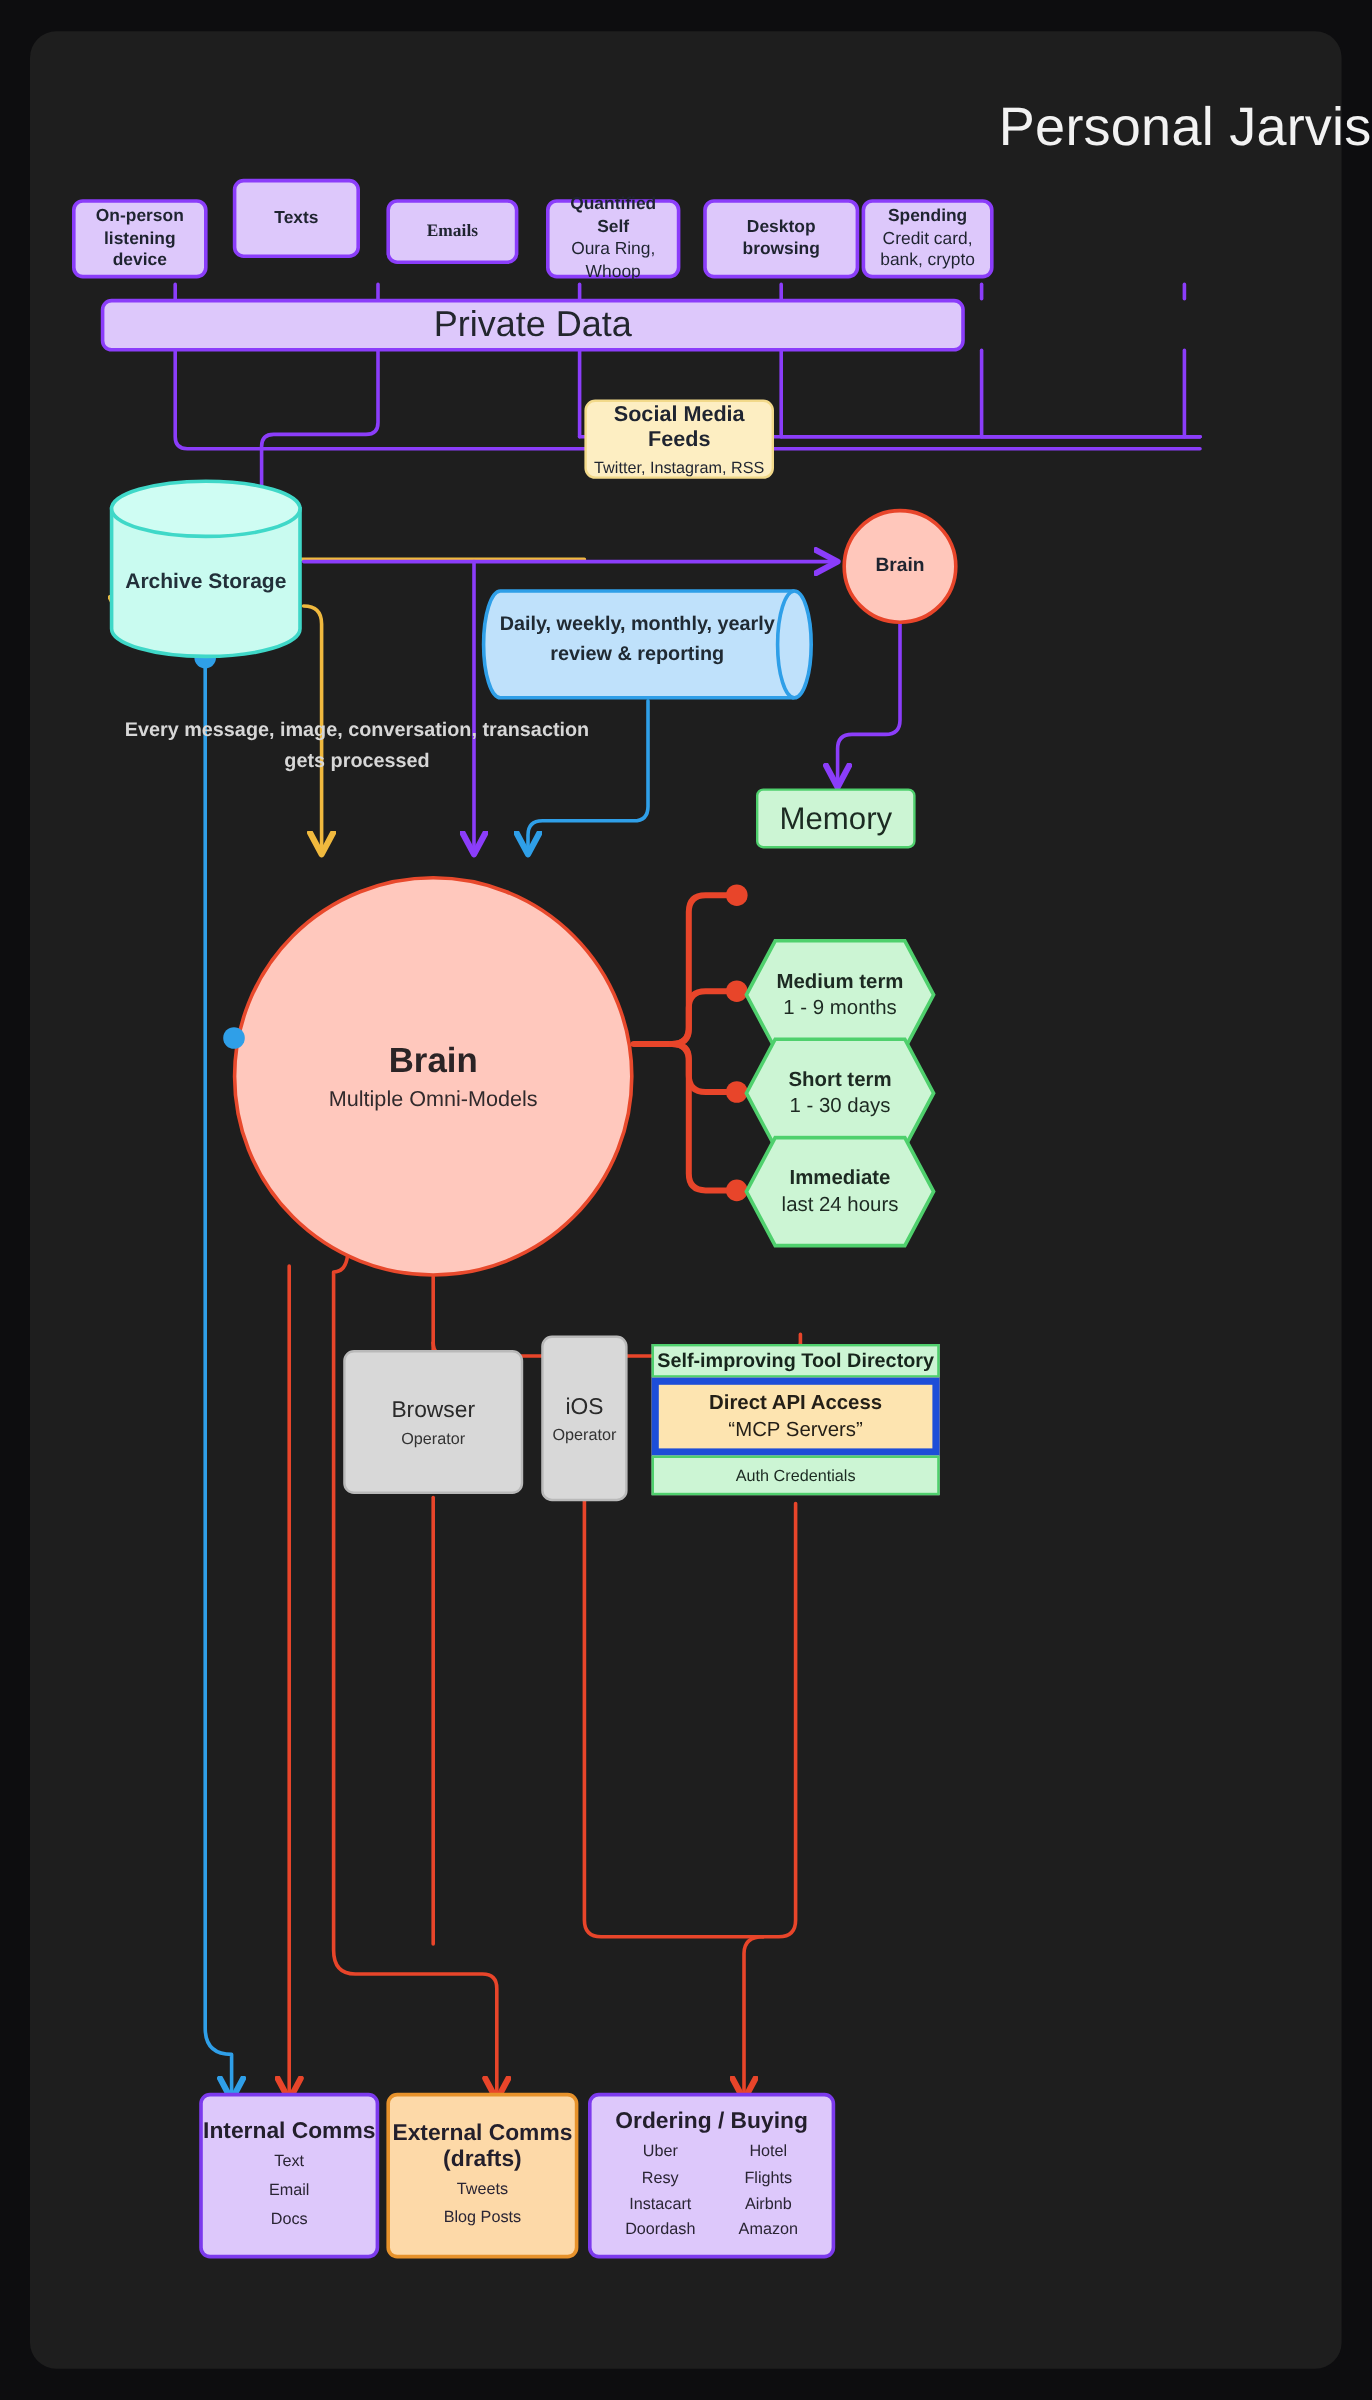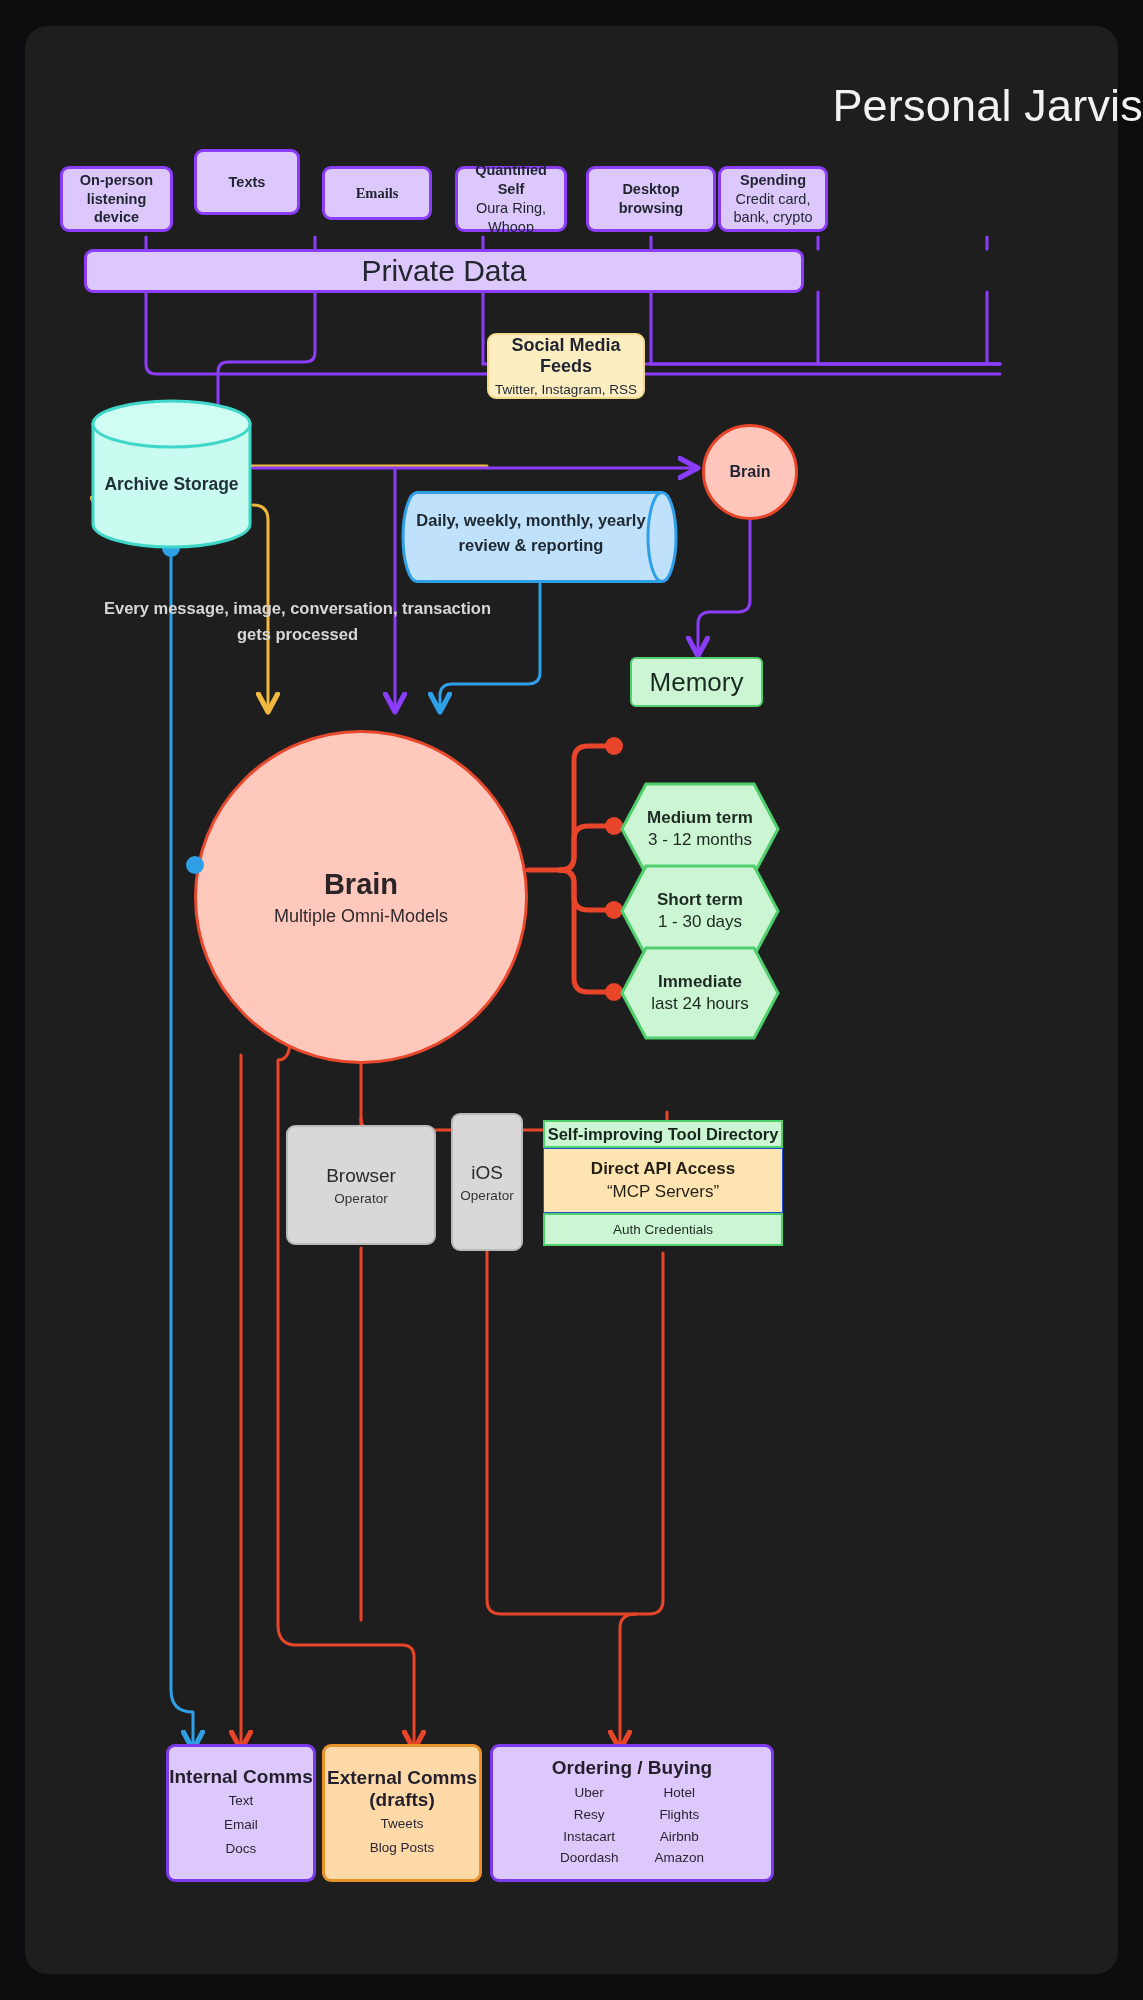--- a/index.html
+++ b/index.html
@@ -54,21 +54,21 @@
 
   
   .opbox{background:#d8d8d8;border:2px solid #b9b9b9;border-radius:9px;}
   .opbox .ttl{font-size:19px;font-weight:400;color:#2a2a2a;}
   .opbox .sub{font-size:13.5px;color:#333;margin-top:4px;}
 
   
   #toolwrap{position:absolute;left:543px;top:1120px;width:240px;}
   #toolwrap>div{box-sizing:border-box;display:flex;flex-direction:column;align-items:center;justify-content:center;text-align:center;}
   #tooldir{height:28px;background:#ccf5d4;border:2px solid #4fd06d;font-size:16.5px;font-weight:bold;color:#17251c;}
-  #apiacc{height:65px;background:#fde4b0;border:1px solid #1d4ed8;}
+  #apiacc{height:65px;background:#fde4b0;border:6px solid #1d4ed8;}
   #apiacc .ttl{font-size:17px;color:#241f17;}
   #apiacc .sub{font-size:17px;color:#241f17;margin-top:3px;}
   #authcred{height:33px;background:#ccf5d4;border:2px solid #4fd06d;font-size:13.5px;color:#1c2b22;}
 
   
   .outbox{border-radius:9px;}
   .purp{background:#ddc8fb;border:3px solid #7c3aed;}
   .orng{background:#fdd9a8;border:3px solid #e7922b;}
   .outbox .ttl{font-size:19px;color:#231f2c;}
   .outbox .sub{font-size:13.5px;color:#2a2534;line-height:1.62;margin-top:2px;}
@@ -261,21 +261,21 @@
   <div class="node" id="memhead">
     <span>Memory</span>
   </div>
 
   <div class="hexwrap" style="left:620px;top:782px;">
     <svg width="160" height="94" viewBox="0 0 160 94">
       <polygon points="26,2 134,2 158,47 134,92 26,92 2,47" fill="#ccf5d4" stroke="#4fd06d" stroke-width="3"></polygon>
     </svg>
     <div class="hexlabel">
       <div class="ttl">Medium term</div>
-      <div class="sub">3 - 12 months</div>
+      <div class="sub">1 - 9 months</div>
     </div>
   </div>
   <div class="hexwrap" style="left:620px;top:864px;">
     <svg width="160" height="94" viewBox="0 0 160 94">
       <polygon points="26,2 134,2 158,47 134,92 26,92 2,47" fill="#ccf5d4" stroke="#4fd06d" stroke-width="3"></polygon>
     </svg>
     <div class="hexlabel">
       <div class="ttl">Short term</div>
       <div class="sub">1 - 30 days</div>
     </div>
@@ -319,21 +319,21 @@
     <div class="sub">Docs</div>
   </div>
 
   <div class="node outbox orng" style="left:322px;top:1744px;width:160px;height:138px;">
     <div class="ttl">External Comms</div>
     <div class="ttl">(drafts)</div>
     <div class="sub">Tweets</div>
     <div class="sub">Blog Posts</div>
   </div>
 
-  <div class="node outbox purp" style="left:490px;top:1744px;width:284px;height:138px;">
+  <div class="node outbox purp" style="left:490px;top:1744px;width:206px;height:138px;">
     <div class="ttl">Ordering / Buying</div>
     <div class="twocol">
       <div>
         <div>Uber</div>
         <div>Resy</div>
         <div>Instacart</div>
         <div>Doordash</div>
       </div>
       <div>
         <div>Hotel</div>

